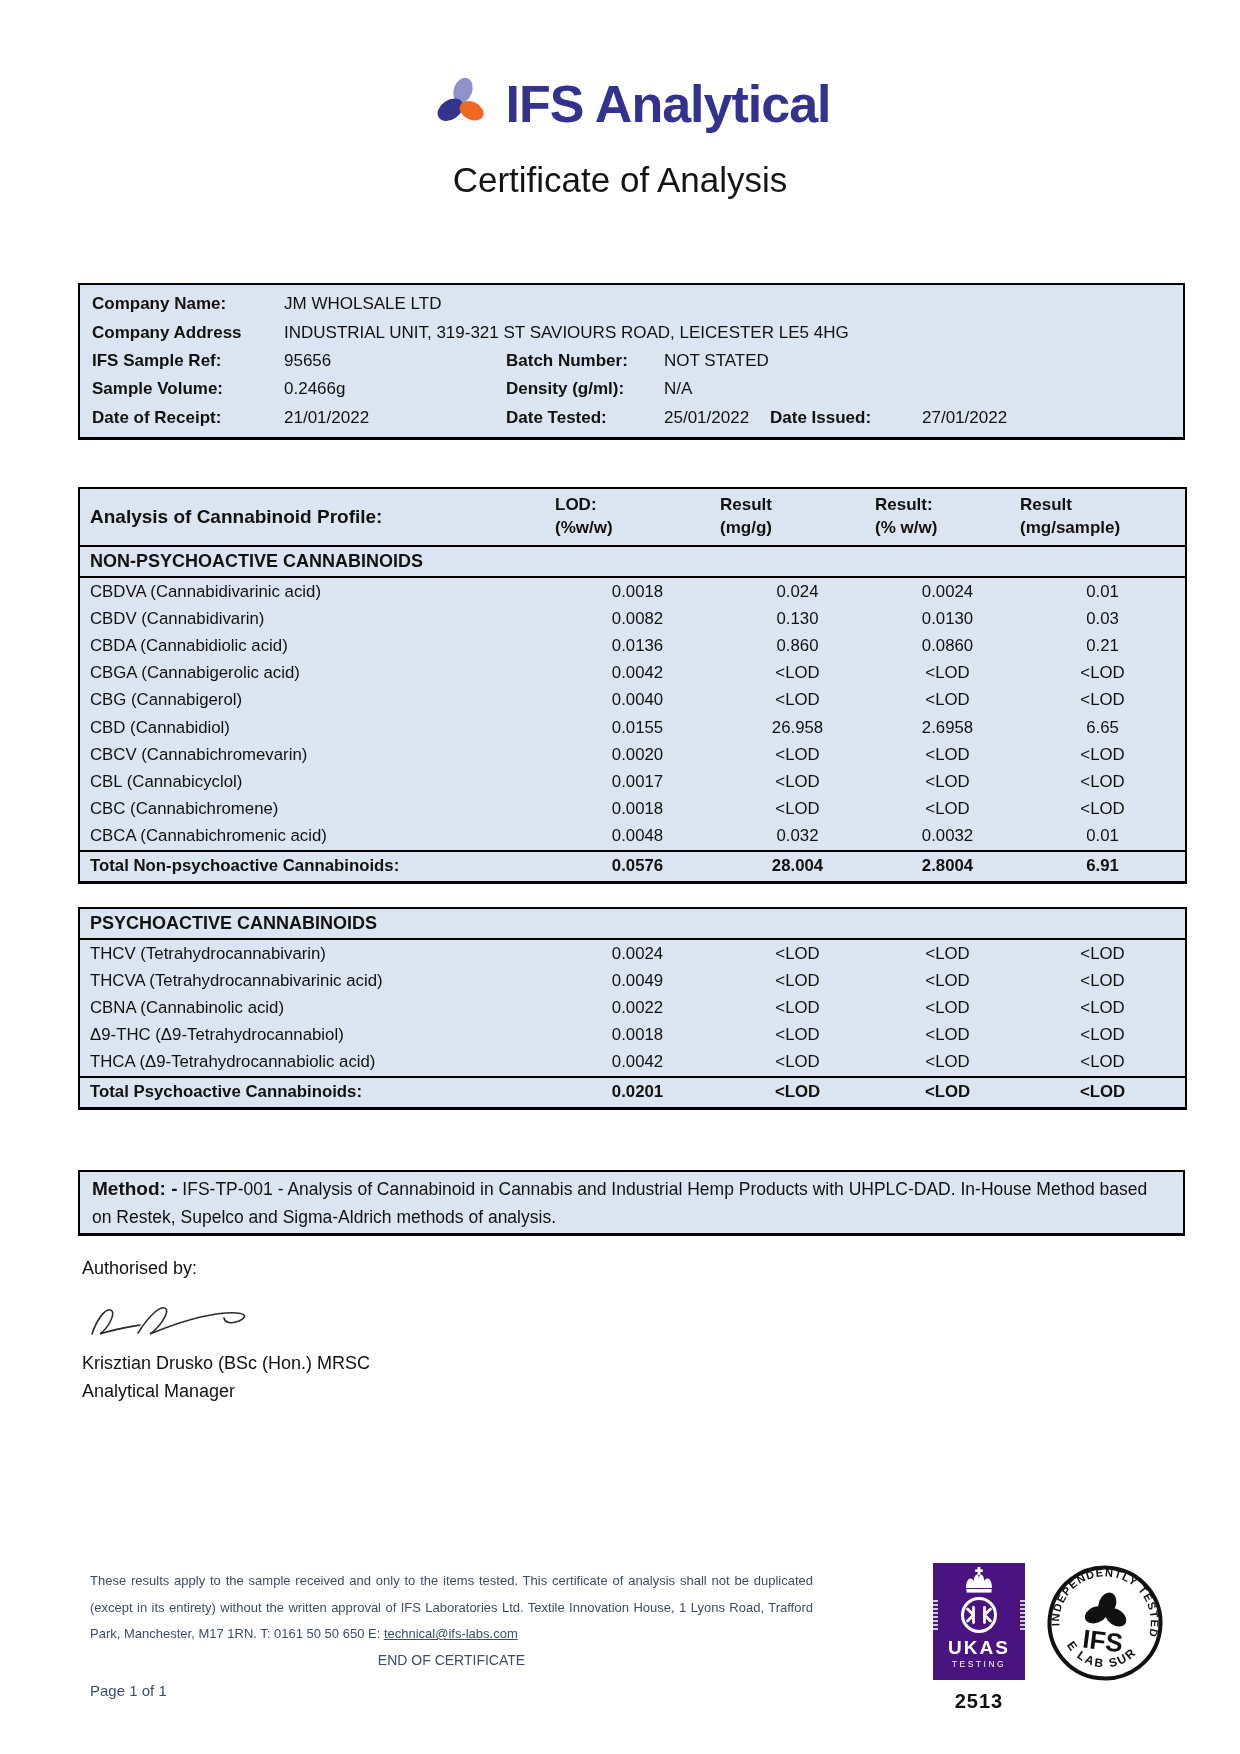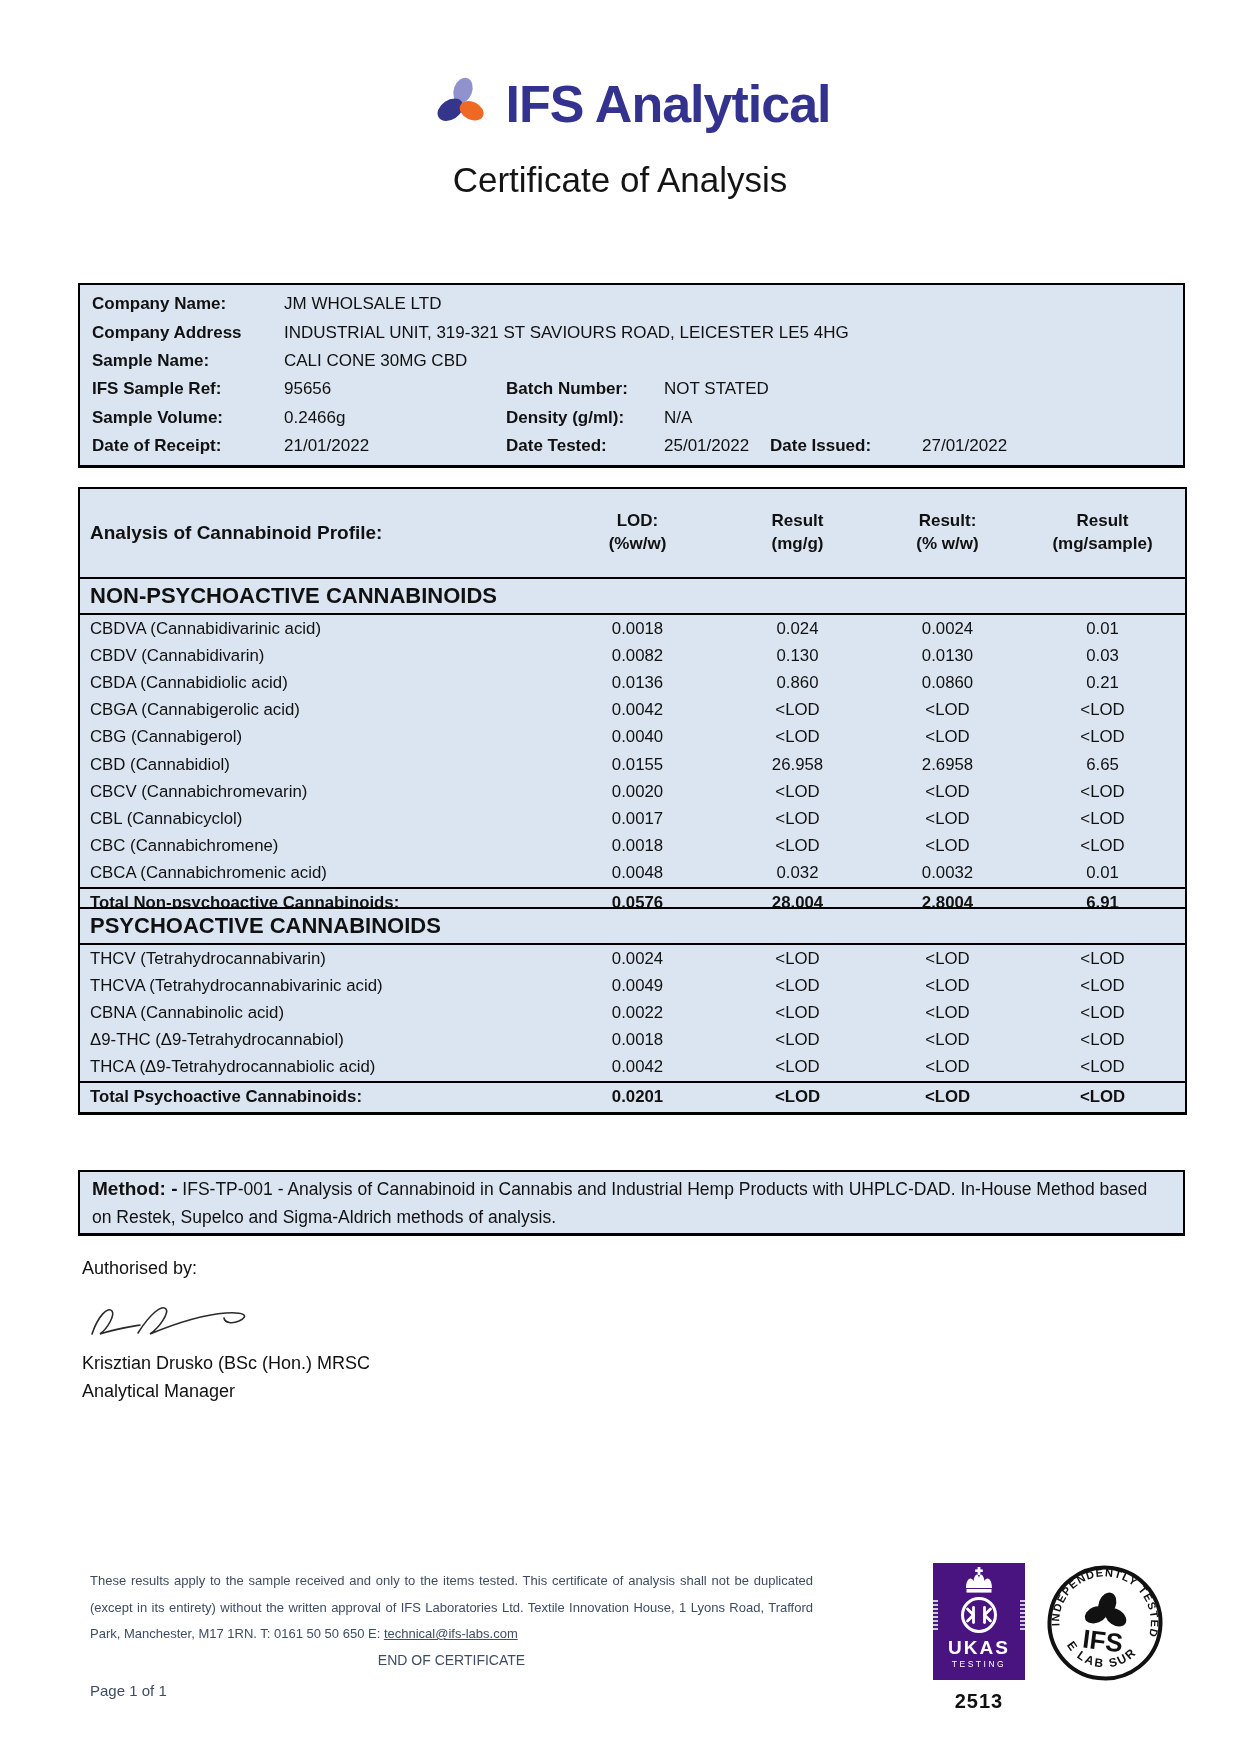--- a/index.html
+++ b/index.html
@@ -17,23 +17,23 @@
   .info-row{display:grid;grid-template-columns:192px 222px 158px 106px 152px auto;
             padding:0 12px;height:28.4px;align-items:center;font-size:17px;}
   .info-row .lbl{font-weight:bold;}
   .info-row .wide{grid-column:2 / 7;}
 
   
   .tbl-wrap{position:absolute;left:78px;width:1107px;}
   table.coa{border-collapse:collapse;width:1107px;background:#dbe5f1;border:2px solid #000;border-bottom-width:3px;table-layout:fixed;}
   table.coa td{padding:0;}
   .hdr-title{font-size:19px;font-weight:bold;padding-left:10px !important;}
-  .hdr-col{font-size:17px;font-weight:bold;text-align:center;line-height:1.35;padding:16px 0 !important;}
+  .hdr-col{font-size:17px;font-weight:bold;text-align:left;line-height:1.35;padding:0 0 !important;}
   tr.hdr-row td{border-bottom:2px solid #000;height:56px;vertical-align:middle;}
-  tr.sec-row td{font-size:22px;font-weight:bold;padding:4px 0 4px 10px !important;border-bottom:2px solid #000;}
+  tr.sec-row td{font-size:18px;font-weight:bold;padding:4px 0 4px 10px !important;border-bottom:2px solid #000;}
   tr.data-row td{font-size:16.8px;padding:3.6px 0 !important;}
   tr.data-row td.c-name{padding-left:10px !important;}
   td.c-val{text-align:center;}
   tr.total-row td{font-size:16.8px;font-weight:bold;padding:4.5px 0 !important;border-top:2px solid #000;}
   tr.total-row td.c-name{padding-left:10px !important;}
 
   
   .method-box{position:absolute;top:1170px;left:78px;width:1079px;background:#dbe5f1;
               border:2px solid #000;border-bottom-width:3px;padding:3px 12px;font-size:17.5px;line-height:1.5;}
   .method-box .m-lbl{font-weight:bold;font-size:19px;}
@@ -72,24 +72,20 @@
   <div class="doc-title">Certificate of Analysis</div>
 
   <div class="info-box">
     <div class="info-row">
       <span class="lbl">Company Name:</span>
       <span class="wide">JM WHOLSALE LTD</span>
     </div>
     <div class="info-row">
       <span class="lbl">Company Address</span>
       <span class="wide">INDUSTRIAL UNIT, 319-321 ST SAVIOURS ROAD, LEICESTER LE5 4HG</span>
-    </div>
-    <div class="info-row">
-      <span class="lbl">Sample Name:</span>
-      <span class="wide">CALI CONE 30MG CBD</span>
     </div>
     <div class="info-row">
       <span class="lbl">IFS Sample Ref:</span>
       <span>95656</span>
       <span class="lbl">Batch Number:</span>
       <span style="grid-column:4/7">NOT STATED</span>
     </div>
     <div class="info-row">
       <span class="lbl">Sample Volume:</span>
       <span>0.2466g</span>

